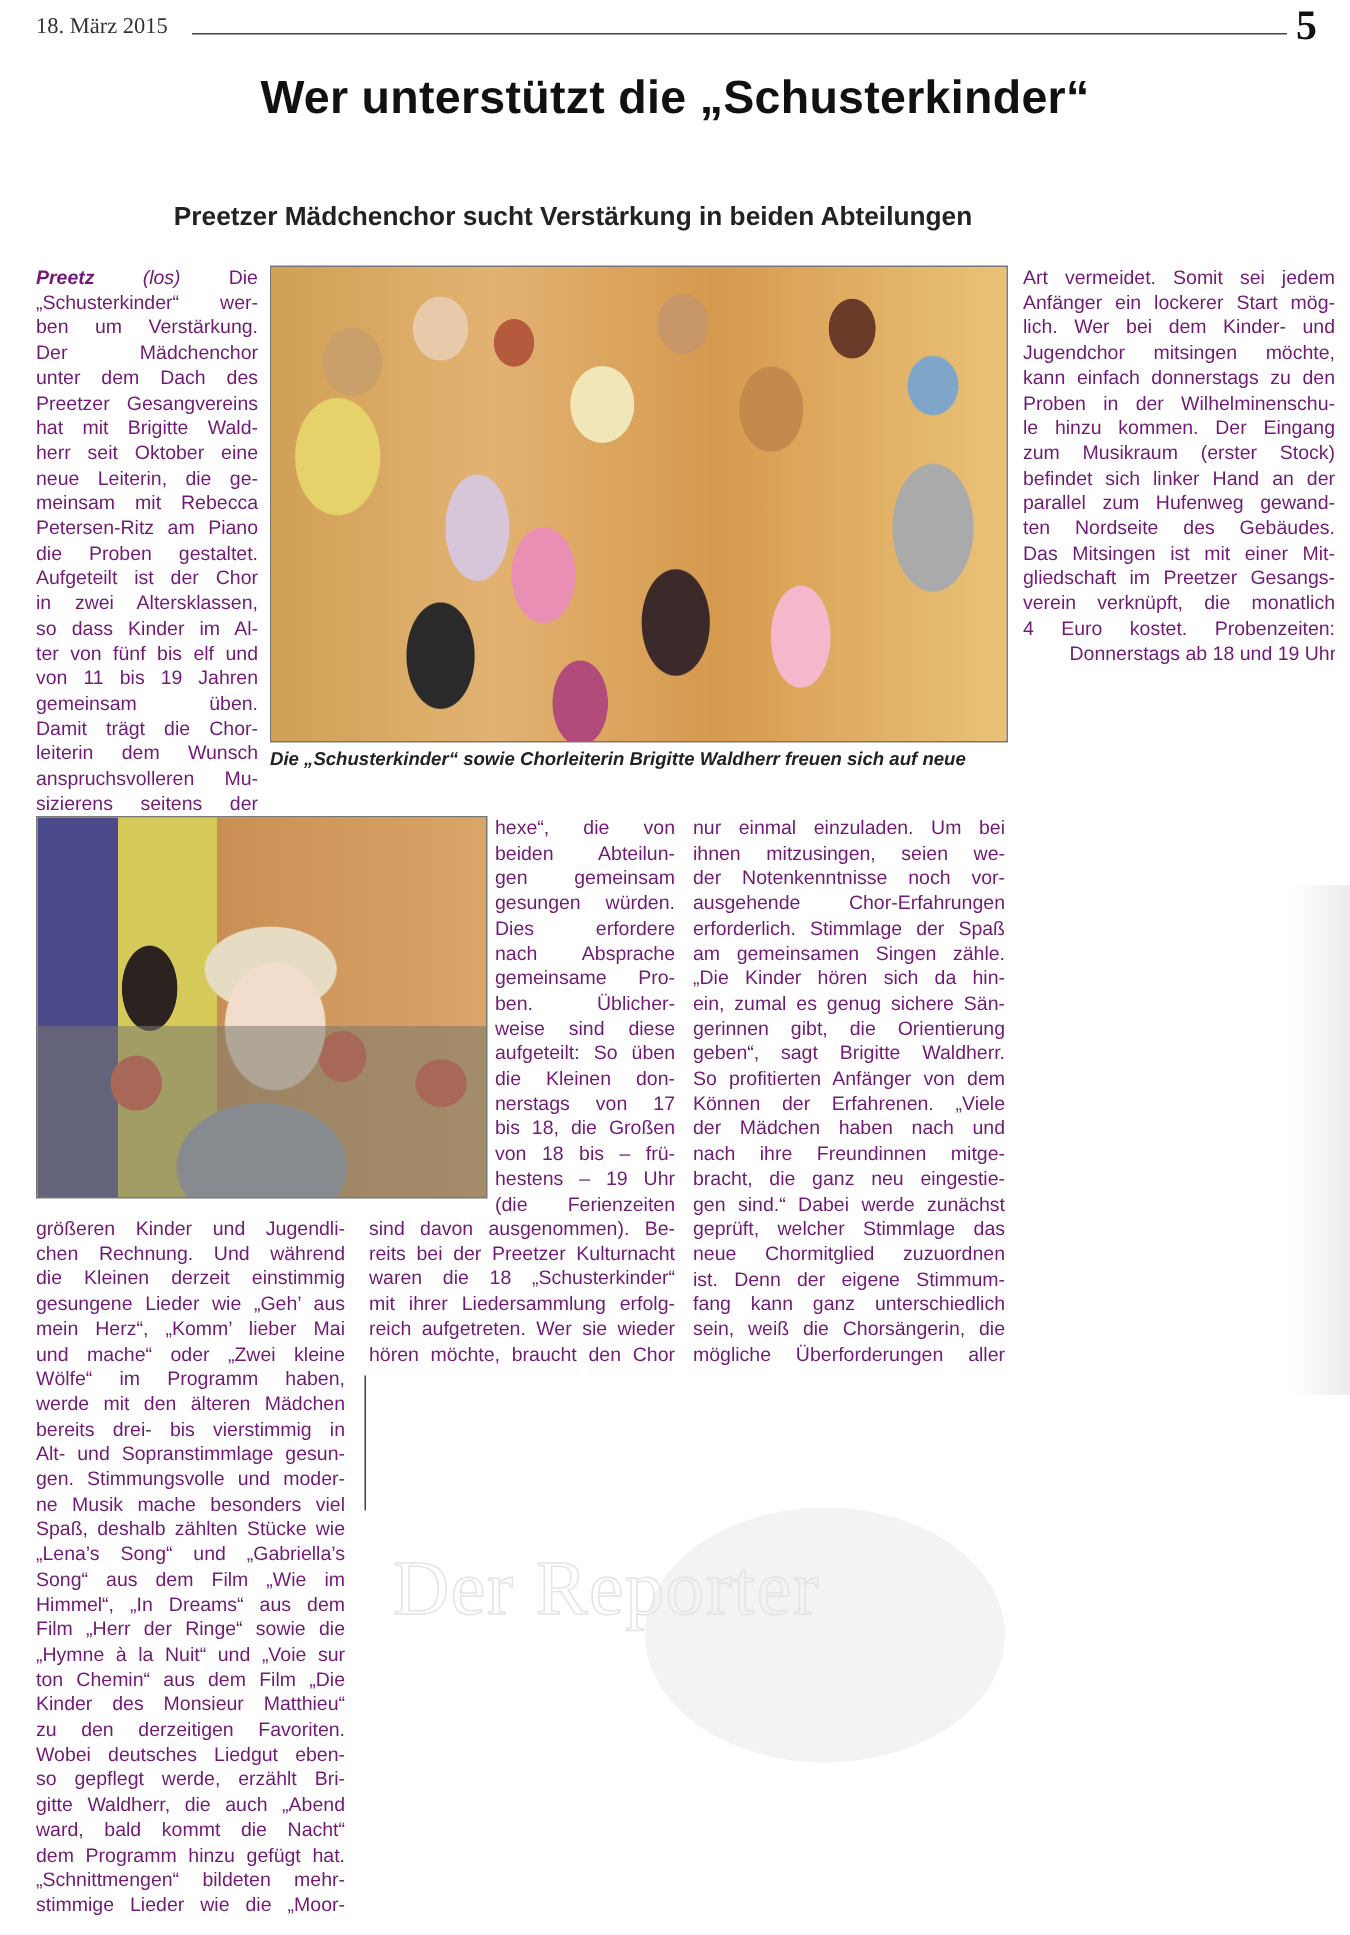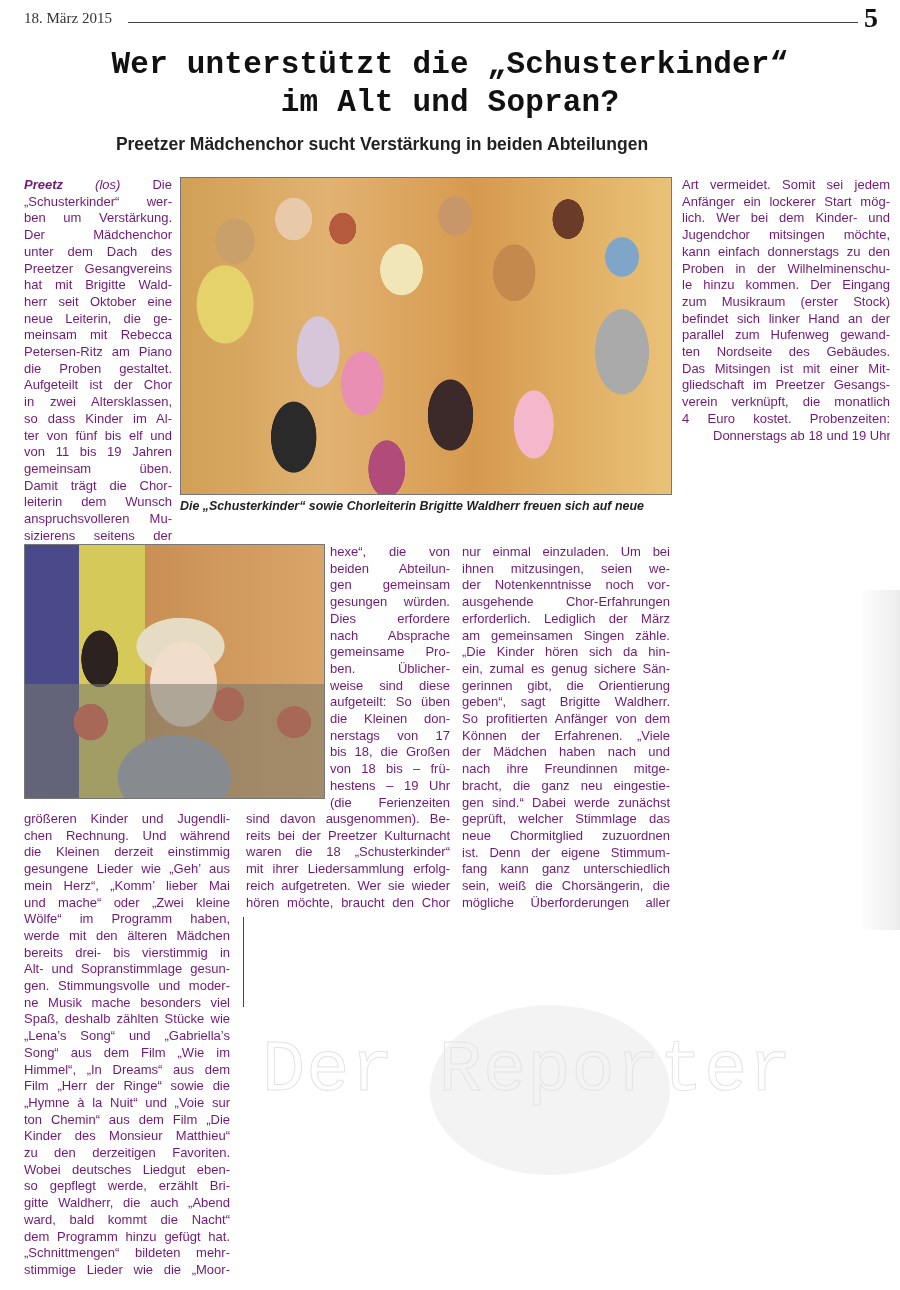--- a/index.html
+++ b/index.html
@@ -1,21 +1,21 @@
 <!DOCTYPE html>
 <html><head>
 <meta charset="utf-8">
 <style>
   html,body{margin:0;padding:0;background:#fff;}
   body{width:900px;height:1290px;position:relative;overflow:hidden;font-family:"Liberation Serif","DejaVu Serif",serif;color:#222;}
   .abs{position:absolute;}
   .date{left:24px;top:10px;font-size:15px;color:#333;}
   .rule{left:128px;top:22px;width:730px;height:1px;background:#444;}
   .pagenum{left:864px;top:2px;font-size:28px;font-weight:bold;color:#111;}
-  .headline{left:0;width:900px;top:46px;text-align:center;font-family:Liberation Mono, monospace;font-weight:bold;font-size:31px;line-height:38px;color:#111;letter-spacing:0.2px;}
+  .headline{left:0;width:900px;top:46px;text-align:center;font-family:Liberation Sans, sans-serif;font-weight:bold;font-size:31px;line-height:38px;color:#111;letter-spacing:0.2px;}
   .subhead{left:0;width:764px;top:134px;text-align:center;font-family:"Liberation Sans","DejaVu Sans",sans-serif;font-weight:bold;font-size:17.5px;color:#222;}
   .col{font-family:"Liberation Sans","DejaVu Sans",sans-serif;font-size:13px;line-height:16.7px;color:#701a75;text-align:justify;hyphens:manual;}
   .col .line{display:block;text-align:justify;text-align-last:justify;white-space:nowrap;overflow:hidden;}
   .col .line.last{text-align-last:left;margin-left:31px;}
   .photo1{left:180px;top:177px;width:490px;height:316px;border:1px solid #777;overflow:hidden;
     background:
       radial-gradient(ellipse 40px 55px at 9% 40%, #e6d26a 0 70%, transparent 72%),
       radial-gradient(ellipse 28px 32px at 11% 20%, #caa06a 0 70%, transparent 72%),
       radial-gradient(ellipse 26px 30px at 23% 13%, #e8c9a9 0 70%, transparent 72%),
       radial-gradient(ellipse 22px 26px at 33% 16%, #b55a3c 0 60%, transparent 62%),
@@ -37,35 +37,34 @@
       radial-gradient(ellipse 55px 70px at 53% 55%, #f1ddcb 0 60%, transparent 62%),
       radial-gradient(ellipse 62px 40px at 52% 40%, #e6dcc4 0 70%, transparent 72%),
       radial-gradient(ellipse 80px 60px at 50% 92%, #9aa3b8 0 70%, transparent 72%),
       radial-gradient(ellipse 28px 30px at 22% 70%, #e0543d 0 60%, transparent 62%),
       radial-gradient(ellipse 26px 28px at 68% 63%, #e0543d 0 60%, transparent 62%),
       radial-gradient(ellipse 28px 26px at 90% 70%, #e0543d 0 60%, transparent 62%),
       radial-gradient(ellipse 26px 40px at 25% 45%, #2c2220 0 70%, transparent 72%),
       linear-gradient(90deg,#4a4a8a 18%,#d5c95a 18%,#d5c95a 40%,#c98f55 40%,#d9a568 100%);}
   .photo2 .floor{position:absolute;left:0;right:0;bottom:0;height:45%;background:rgba(120,120,110,0.55);}
   .caption{left:180px;top:498px;width:492px;font-family:"Liberation Sans","DejaVu Sans",sans-serif;font-style:italic;font-weight:bold;font-size:12.4px;line-height:16.5px;color:#222;}
-  .watermark{left:262px;top:1030px;font-family:Liberation Mono, monospace;font-size:72px;color:transparent;-webkit-text-stroke:1px #e4e4e4;letter-spacing:1px;}
+  .watermark{left:262px;top:1030px;font-family:Liberation Serif, serif;font-size:52px;color:transparent;-webkit-text-stroke:1px #e4e4e4;letter-spacing:1px;}
   .blob{left:430px;top:1005px;width:240px;height:170px;border-radius:50%;background:#f3f3f3;}
   .shade-r{left:860px;top:590px;width:40px;height:340px;background:linear-gradient(90deg,#fff,#ececec);}
   .vline{left:243px;top:917px;width:1px;height:90px;background:#444;}
 </style>
 </head>
 <body>
 
 <div class="abs date">18. März 2015</div>
 <div class="abs rule"></div>
 <div class="abs pagenum">5</div>
 
 <div class="abs headline">
   <div>Wer unterstützt die „Schusterkinder“</div>
-  <div>im Alt und Sopran?</div>
 </div>
 <div class="abs subhead">Preetzer Mädchenchor sucht Verstärkung in beiden Abteilungen</div>
 
 <div class="abs col" style="left:24px;top:177px;width:148px;">
   <span class="line" style="text-align-last:justify;">
     <b><i>Preetz</i></b>
     <i>(los)</i>
     <span>Die</span>
   </span>
   <span class="line">„Schusterkinder“ wer-</span>
@@ -146,21 +145,21 @@
   <span class="line">mit ihrer Liedersammlung erfolg-</span>
   <span class="line">reich aufgetreten. Wer sie wieder</span>
   <span class="line">hören möchte, braucht den Chor</span>
 </div>
 
 <div class="abs col" style="left:462px;top:544px;width:208px;">
   <span class="line">nur einmal einzuladen. Um bei</span>
   <span class="line">ihnen mitzusingen, seien we-</span>
   <span class="line">der Notenkenntnisse noch vor-</span>
   <span class="line">ausgehende Chor-Erfahrungen</span>
-  <span class="line">erforderlich. Lediglich der März</span>
+  <span class="line">erforderlich. Stimmlage der Spaß</span>
   <span class="line">am gemeinsamen Singen zähle.</span>
   <span class="line">„Die Kinder hören sich da hin-</span>
   <span class="line">ein, zumal es genug sichere Sän-</span>
   <span class="line">gerinnen gibt, die Orientierung</span>
   <span class="line">geben“, sagt Brigitte Waldherr.</span>
   <span class="line">So profitierten Anfänger von dem</span>
   <span class="line">Können der Erfahrenen. „Viele</span>
   <span class="line">der Mädchen haben nach und</span>
   <span class="line">nach ihre Freundinnen mitge-</span>
   <span class="line">bracht, die ganz neu eingestie-</span>

